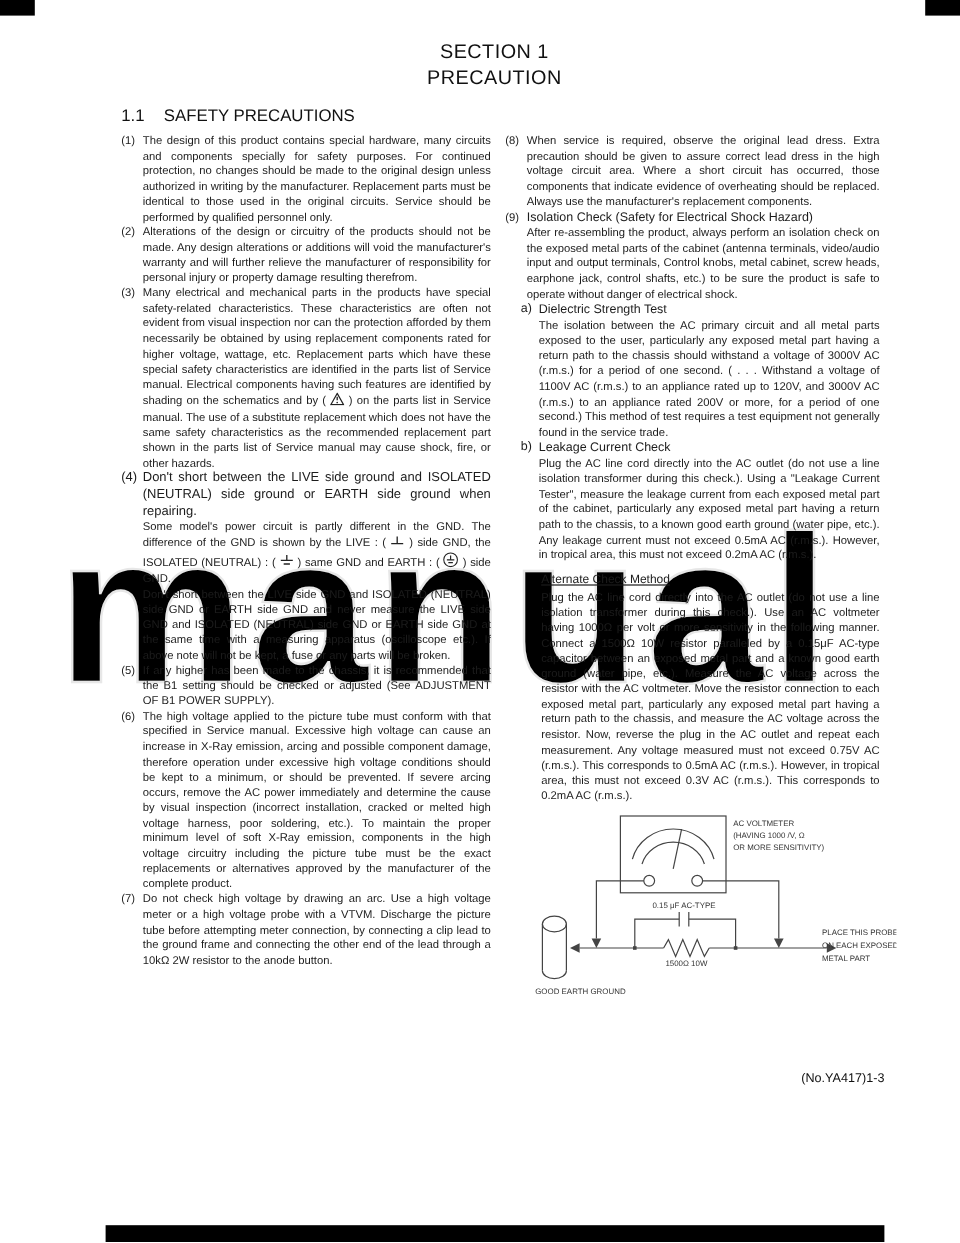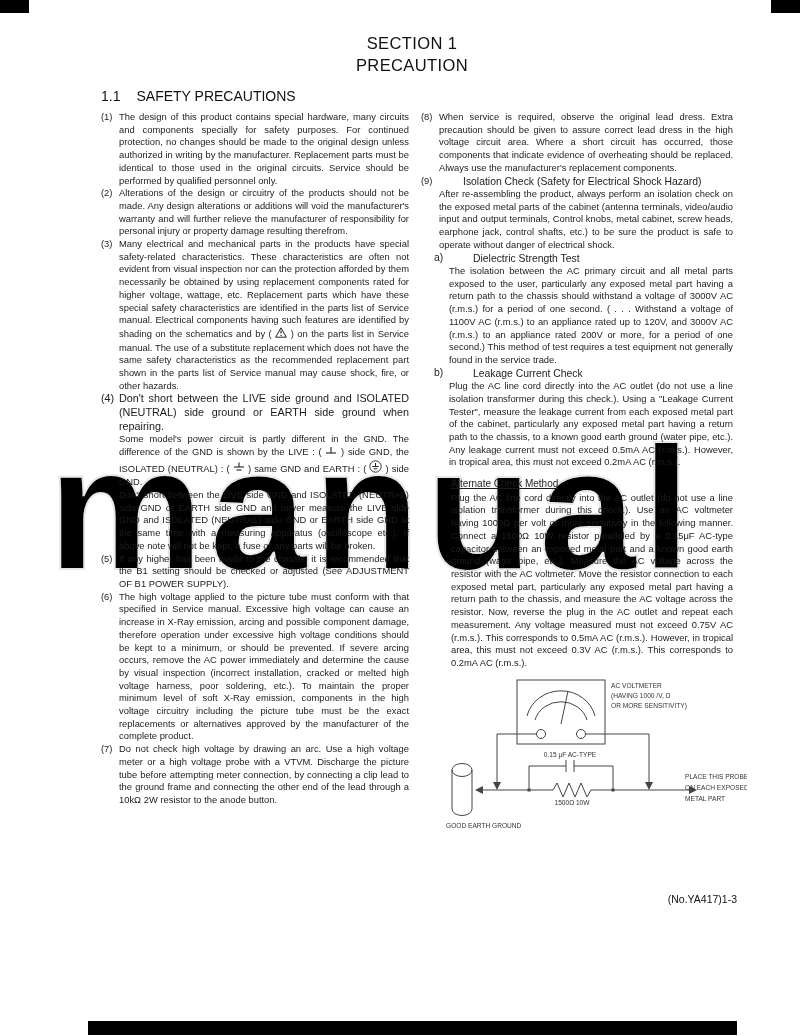--- a/index.html
+++ b/index.html
@@ -18,21 +18,21 @@
   .sec-heading{position:absolute;left:101px;top:88px;font-size:14px;color:#111;}
   .sec-heading .hnum{margin-right:16px;}
   .col{position:absolute;top:111px;font-size:9.4px;line-height:12.7px;text-align:justify;}
   .col-left{left:101px;width:308px;}
   .col-right{left:421px;width:312px;}
   .item{position:relative;padding-left:18px;}
   .item .num{position:absolute;left:0;top:0;}
   .headline{font-size:10.8px;line-height:13.6px;}
   .subitem{position:relative;margin-left:13px;padding-left:15px;}
   .subitem .sublabel{position:absolute;left:0;top:0;font-size:10.4px;}
-  .subtitle{font-size:10.4px;line-height:13.5px;margin-left:24px;}
+  .subtitle{font-size:10.4px;line-height:13.5px;}
   .alt-block{margin-left:30px;margin-top:9px;}
   .alt-title{font-size:10px;margin-bottom:1px;text-decoration:underline;}
   .sym-icon{display:inline-block;vertical-align:-1px;}
   .diagram{margin-top:8px;margin-left:24px;}
   .diagram svg text{font-family:"Liberation Sans", sans-serif;font-size:6.6px;fill:#333;}
   .diagram svg .ln{stroke:#444;stroke-width:1;fill:none;}
   .diagram svg .ar{fill:#444;stroke:none;}
   .page-number{position:absolute;right:63px;top:893px;font-size:10.5px;color:#111;}
 </style>
 </head>

